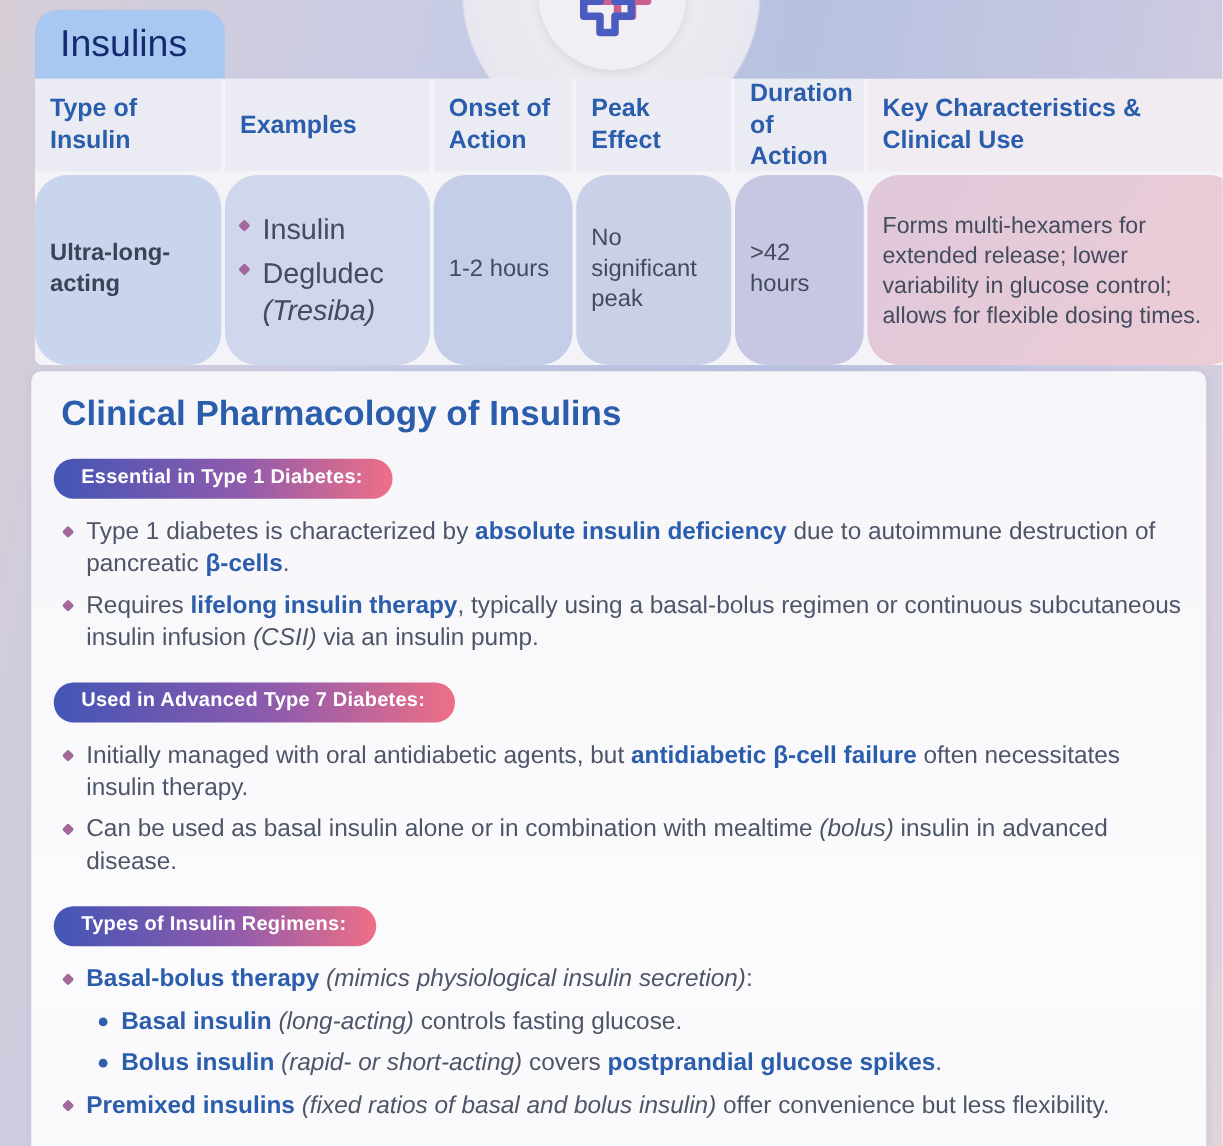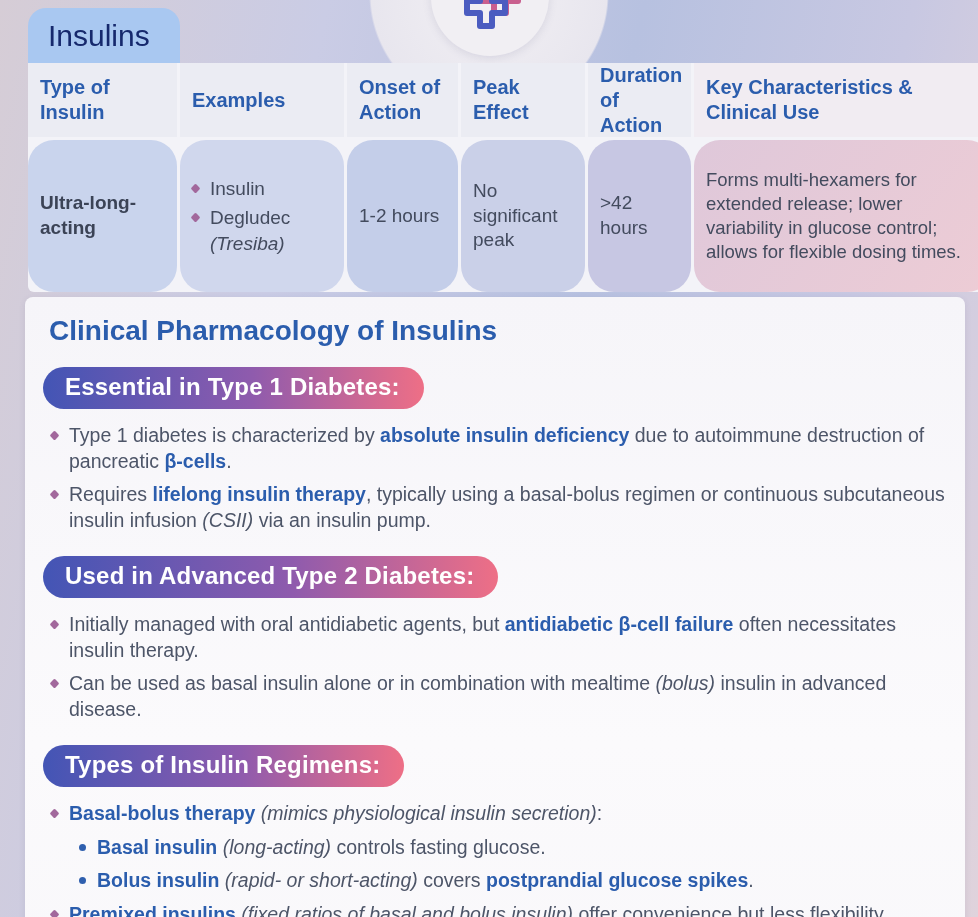--- a/index.html
+++ b/index.html
@@ -26,30 +26,30 @@
   .cell{padding:10px 12px;display:flex;align-items:center;box-sizing:border-box;}
   .hcell{background:#ebecf3;color:#2b5dad;font-weight:700;font-size:20px;line-height:1.25;}
   .hcell.last{background:#f1ecf2;}
   .dcell{font-size:19px;color:#434b5e;line-height:1.3;border-radius:26px;}
   .c-type{background:#c9d4ed;font-weight:700;color:#3b4356;}
   .c-ex{background:#d0d7ed;flex-direction:column;justify-content:center;align-items:flex-start;}
   .c-onset{background:#c4cee9;}
   .c-peak{background:#cad0e8;}
   .c-dur{background:#c7c7e3;}
   .c-char{background:linear-gradient(125deg,#dfc8da 0%,#edccd5 100%);font-size:18.5px;}
-  .c-ex .bullet-row{margin:2px 0;font-size:19px;color:#434b5e;}
+  .c-ex .bullet-row{margin:2px 0;font-size:23px;color:#434b5e;}
   
   .card{position:absolute;left:25px;top:297px;width:940px;height:744px;
     background:linear-gradient(180deg,#f6f5f9 0%,#fbfafc 60%,#f8f7fa 100%);
     border-radius:8px 8px 22px 22px;box-shadow:0 2px 6px rgba(80,80,120,.12);
     padding:14px 18px 8px 16px;box-sizing:border-box;}
   .heading{color:#2b5dad;font-size:28px;font-weight:700;margin:4px 0 6px 8px;}
   .badge{display:inline-block;padding:6px 24px 8px 22px;border-radius:999px;
     background:linear-gradient(90deg,#4355b5 0%,#8f5bad 55%,#ee6f86 100%);
-    color:#fff;font-size:24px;font-weight:700;margin:14px 0 6px 2px;letter-spacing:.2px;}
+    color:#fff;font-size:16px;font-weight:700;margin:14px 0 6px 2px;letter-spacing:.2px;}
   .bullets{margin:4px 0 2px 10px;}
   .bullet-row{display:flex;gap:11px;margin:8px 0;line-height:1.32;font-size:19.5px;color:#4d5568;}
   .bullet-text{flex:1;}
   .marker-diamond{flex:none;width:7px;height:7px;background:#a2689c;border-radius:1.5px;
     transform:rotate(45deg);margin-top:9px;}
   .marker-dot{flex:none;width:7px;height:7px;border-radius:50%;background:#2f5fae;margin-top:9px;}
   .sub-row{margin-left:28px;}
   .seg-b{color:#2b5dad;font-weight:700;}
   .seg-i{font-style:italic;}
 </style>
@@ -103,21 +103,21 @@
           <div class="bullet-text"><span>Type 1 diabetes is characterized by </span><span class="seg-b">absolute insulin deficiency</span><span> due to autoimmune destruction of pancreatic </span><span class="seg-b">β-cells</span><span>.</span></div>
         </div>
         <div class="bullet-row">
           <span class="marker-diamond"></span>
           <div class="bullet-text"><span>Requires </span><span class="seg-b">lifelong insulin therapy</span><span>, typically using a basal-bolus regimen or continuous subcutaneous insulin infusion </span><span class="seg-i">(CSII)</span><span> via an insulin pump.</span></div>
         </div>
       </div>
   </section>
 
   <section>
-    <div class="badge">Used in Advanced Type 2 Diabetes:</div>
+    <div class="badge">Used in Advanced Type 7 Diabetes:</div>
     <div class="bullets">
         <div class="bullet-row">
           <span class="marker-diamond"></span>
           <div class="bullet-text"><span>Initially managed with oral antidiabetic agents, but </span><span class="seg-b">antidiabetic β-cell failure</span><span> often necessitates insulin therapy.</span></div>
         </div>
         <div class="bullet-row">
           <span class="marker-diamond"></span>
           <div class="bullet-text"><span>Can be used as basal insulin alone or in combination with mealtime </span><span class="seg-i">(bolus)</span><span> insulin in advanced disease.</span></div>
         </div>
       </div>

